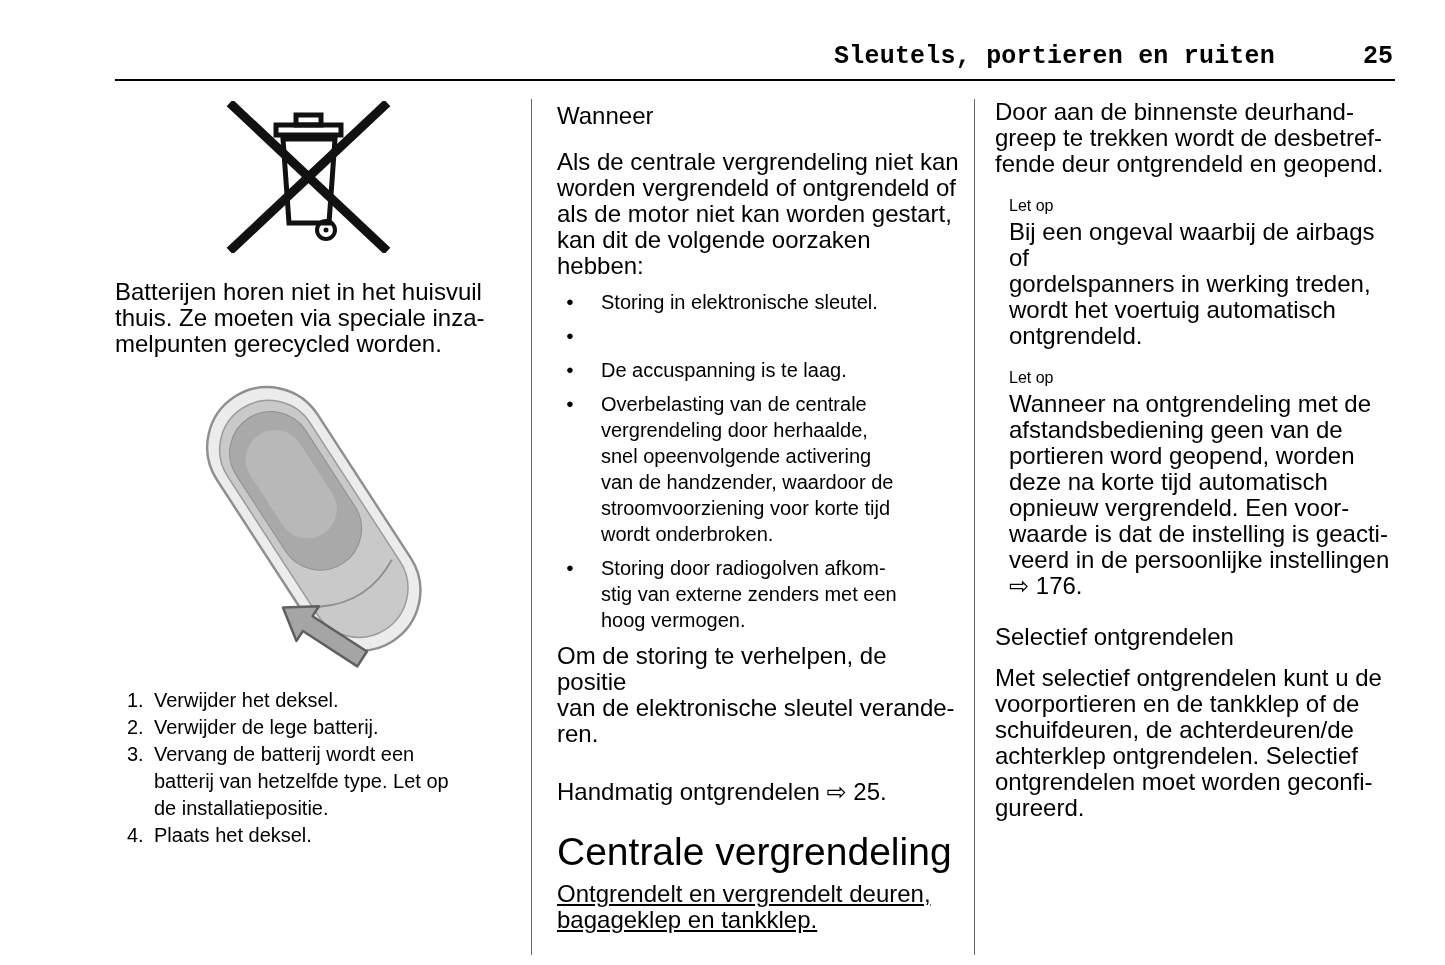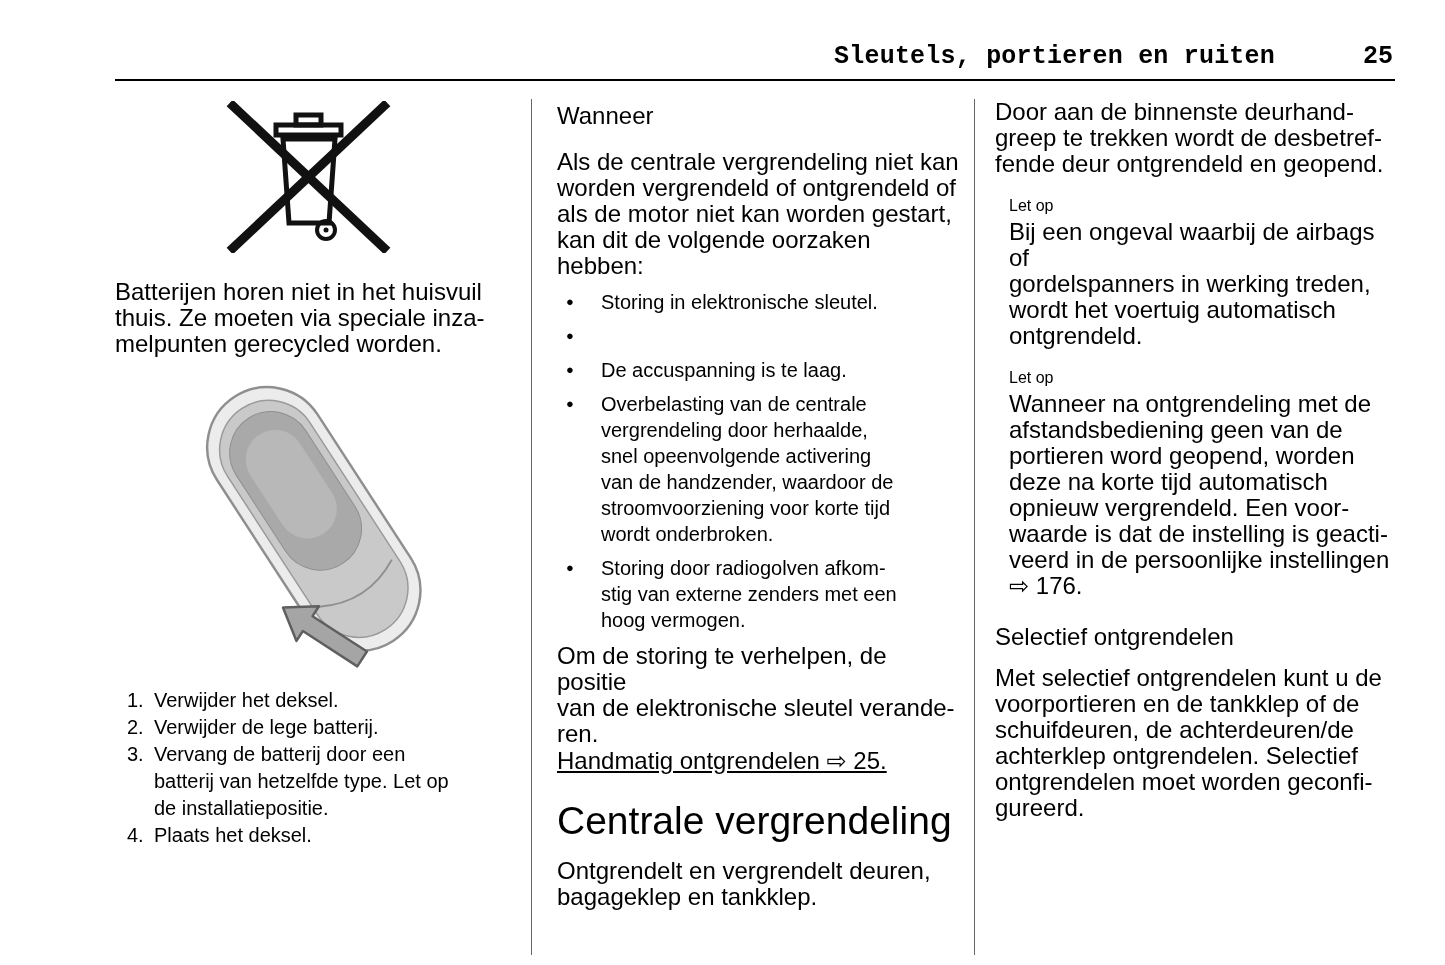--- a/index.html
+++ b/index.html
@@ -101,23 +101,23 @@
     padding-left: 9px;
     font-size: 13px;
     line-height: 26px;
   }
   .bullet-text {
     font-size: 20px;
     line-height: 26px;
     white-space: pre-line;
   }
   .storing-fix { margin-top: 10px; }
-  .manual-unlock { margin-top: 1px; text-decoration: underline; }
+  .manual-unlock { margin-top: 32px; }
   .central-heading { margin-top: 30px; }
-  .central-text { margin-top: 20px; }
+  .central-text { margin-top: 12px; text-decoration: underline; }
   
   .note {
     margin-top: 15px;
     margin-left: 14px;
   }
   .note-label {
     font-size: 16px;
     line-height: 27px;
   }
   .selective-heading { margin-top: 23px; }
@@ -180,21 +180,21 @@
         <li class="step">
           <span class="step-num">1.</span>
           <span class="step-text">Verwijder het deksel.</span>
         </li>
         <li class="step">
           <span class="step-num">2.</span>
           <span class="step-text">Verwijder de lege batterij.</span>
         </li>
         <li class="step">
           <span class="step-num">3.</span>
-          <span class="step-text">Vervang de batterij door een
+          <span class="step-text">Vervang de batterij wordt een
 batterij van hetzelfde type. Let op
 de installatiepositie.</span>
         </li>
         <li class="step">
           <span class="step-num">4.</span>
           <span class="step-text">Plaats het deksel.</span>
         </li>
       </ol>
     </section>
 

